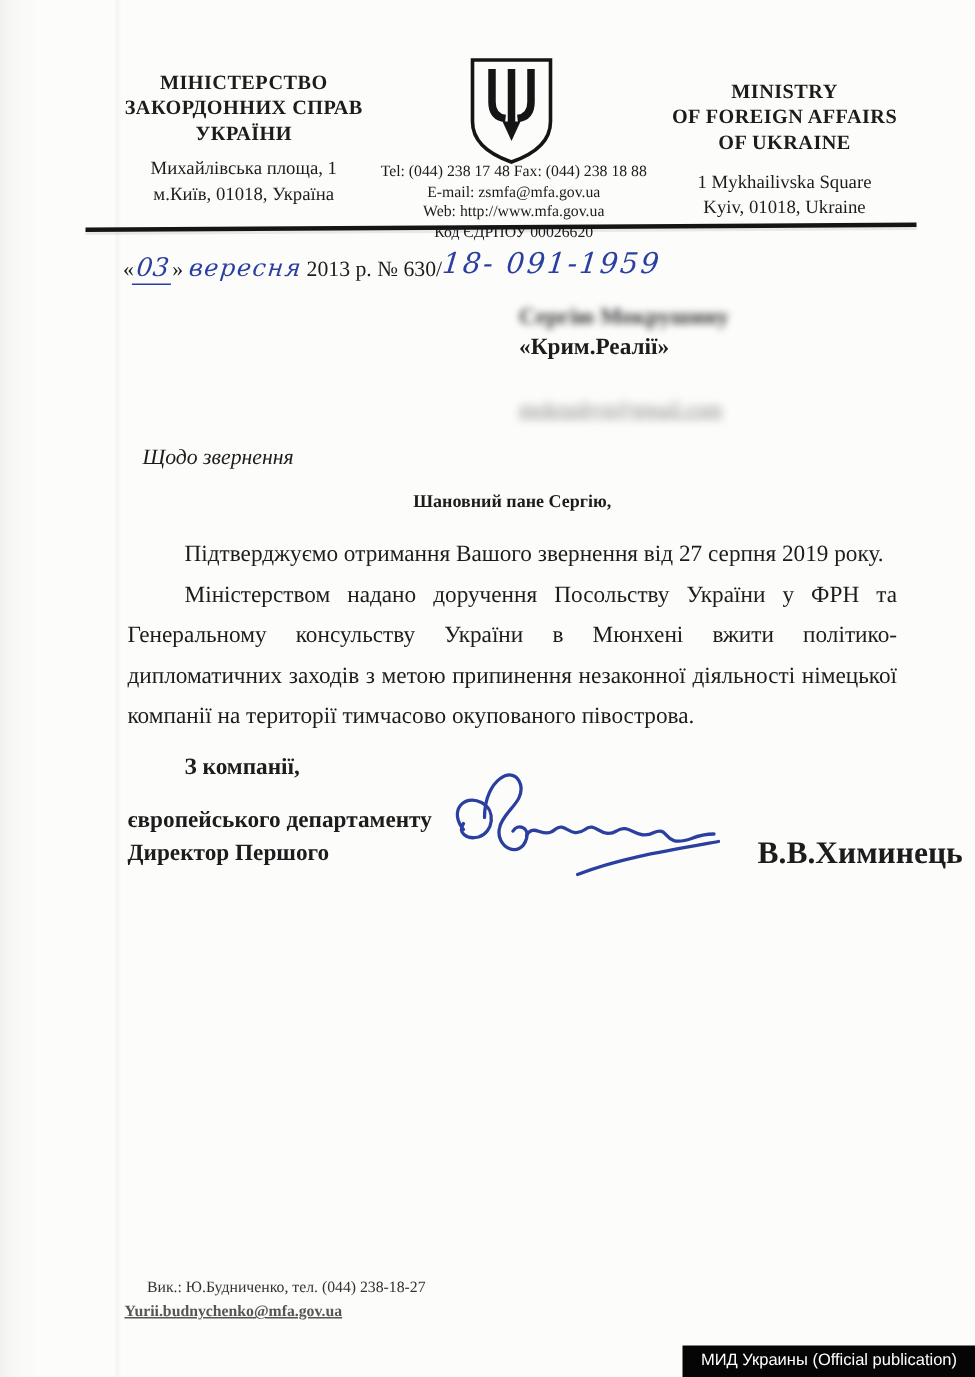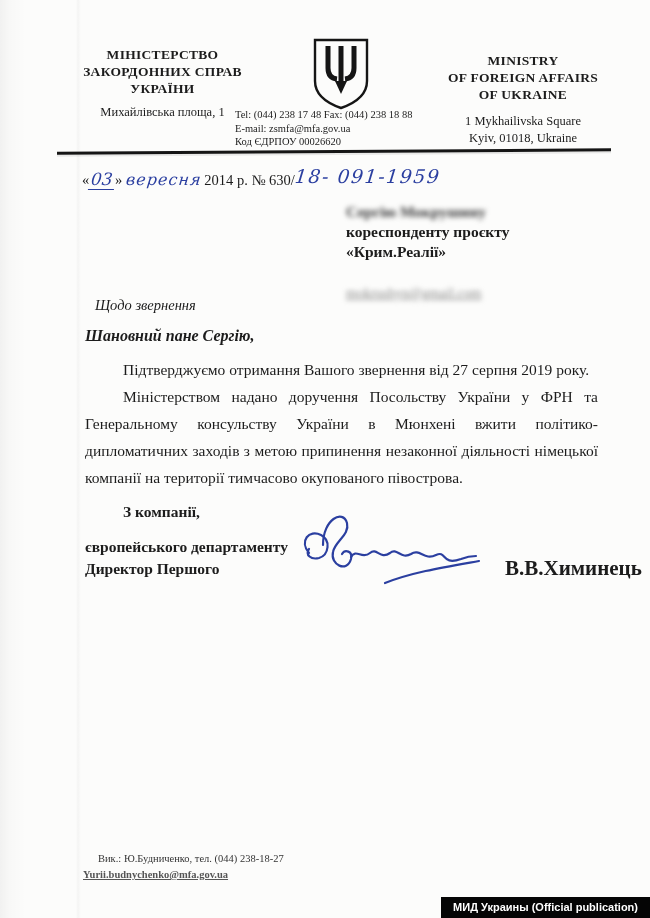--- a/index.html
+++ b/index.html
@@ -18,21 +18,21 @@
       #fcfcfb;
     overflow: hidden;
   }
 
   .abs { position: absolute; }
 
   
   .lh-block { text-align: center; line-height: 17px; }
   .lh-title { font-weight: bold; font-size: 13.5px; letter-spacing: 0.3px; }
   .lh-addr  { font-size: 12.5px; line-height: 17px; }
-  .lh-contact { font-size: 10.5px; line-height: 13.5px; }
+  .lh-contact { font-size: 10.5px; line-height: 13.5px; text-align: center; }
 
   .emblem-box { width: 60px; height: 74px; }
 
   .rule {
     height: 3px;
     background: #151515;
     transform: rotate(-0.35deg);
     box-shadow: 0 2px 0 rgba(0,0,0,0.08);
   }
 
@@ -55,21 +55,21 @@
   .blur-email {
     filter: blur(2.8px);
     color: #8a8a8a;
     font-weight: normal;
     font-size: 14px;
     text-decoration: underline;
   }
 
   .subject { font-style: italic; font-size: 14.5px; }
 
-  .salutation { font-weight: bold; font-size: 16px; text-align: left; font-style: italic; }
+  .salutation { font-weight: bold; font-size: 12px; text-align: center; }
 
   
   .body-text { width: 513px; font-size: 15.5px; line-height: 27px; text-align: justify; }
   .body-text p { margin: 0; text-indent: 38px; }
 
   .closing { font-weight: bold; font-size: 15.5px; }
   .sign-title { font-weight: bold; font-size: 15.5px; line-height: 22px; }
   .sign-name { font-weight: bold; font-size: 21px; }
 
   .signature-svg path {
@@ -86,79 +86,80 @@
     font-size: 10.5px;
     color: #555;
     text-decoration: underline;
     cursor: pointer;
   }
 
   .pub-badge {
     background: #050505;
     color: #ffffff;
     font-family: "Liberation Sans", "DejaVu Sans", sans-serif;
-    font-weight: bold;
+    font-weight: normal;
     font-size: 11px;
     line-height: 21px;
     padding: 0 12px;
     white-space: nowrap;
   }
 </style>
 </head>
 <body>
 
 <div class="page">
 
   <div class="abs lh-block lh-title" style="left:70px; top:46px; width:185px;">
     <div>МІНІСТЕРСТВО</div>
     <div>ЗАКОРДОННИХ СПРАВ</div>
     <div>УКРАЇНИ</div>
   </div>
 
   <div class="abs lh-block lh-addr" style="left:70px; top:104px; width:185px;">
     <div>Михайлівська площа, 1</div>
+    <div>м.Київ, 01018, Україна</div>
   </div>
 
   <div class="abs emblem-box" style="left:311px; top:37px;">
     <svg width="60" height="74" viewBox="0 0 60 74">
       <path d="M4,3 H56 V44 Q56,62 30,71 Q4,62 4,44 Z" fill="none" stroke="#151515" stroke-width="2.4"></path>
       <path d="M17,9 V31 Q17,41 26,42" fill="none" stroke="#151515" stroke-width="5"></path>
       <path d="M43,9 V31 Q43,41 34,42" fill="none" stroke="#151515" stroke-width="5"></path>
       <path d="M30,9 V47" fill="none" stroke="#151515" stroke-width="5"></path>
       <path d="M24,44 L30,57 L36,44 Z" fill="#151515"></path>
     </svg>
   </div>
 
   <div class="abs lh-contact" style="left:235px; top:108px; width:215px;">
     <div>Tel: (044) 238 17 48 Fax: (044) 238 18 88</div>
     <div>E-mail: zsmfa@mfa.gov.ua</div>
+    <div>Web: http://www.mfa.gov.ua</div>
     <div>Код ЄДРПОУ 00026620</div>
   </div>
 
   <div class="abs lh-block lh-title" style="left:428px; top:52px; width:190px;">
     <div>MINISTRY</div>
     <div>OF FOREIGN AFFAIRS</div>
     <div>OF UKRAINE</div>
   </div>
 
   <div class="abs lh-block lh-addr" style="left:428px; top:113px; width:190px;">
     <div>1 Mykhailivska Square</div>
     <div>Kyiv, 01018, Ukraine</div>
   </div>
 
   <div class="abs rule" style="left:57px; top:150px; width:554px;"></div>
 
   <div class="abs ref-line" style="left:82px; top:167px;">
     <span>«</span><span class="hw hw-day">03</span><span>»</span>
-    <span class="hw hw-month">вересня</span><span>2014 р. № 630/</span><span class="hw hw-number">18- 091-1959</span>
+    <span class="hw hw-month">вересня</span><span>2013 р. № 630/</span><span class="hw hw-number">18- 091-1959</span>
   </div>
 
   <div class="abs recipient" style="left:346px; top:202px; width:260px;">
     <div class="blur-name">Сергію Мокрушину</div>
-    <div>кореспонденту проєкту</div>
     <div>«Крим.Реалії»</div>
     <div class="blur-email" style="margin-top:22px;">mokrushyn@gmail.com</div>
   </div>
 
   <div class="abs subject" style="left:95px; top:297px;">Щодо звернення</div>
 
   <div class="abs salutation" style="left:85px; top:327px; width:513px;">Шановний пане Сергію,</div>
 
   <div class="abs body-text" style="left:85px; top:356px;">
     <p>Підтверджуємо отримання Вашого звернення від 27 серпня 2019 року.</p>

